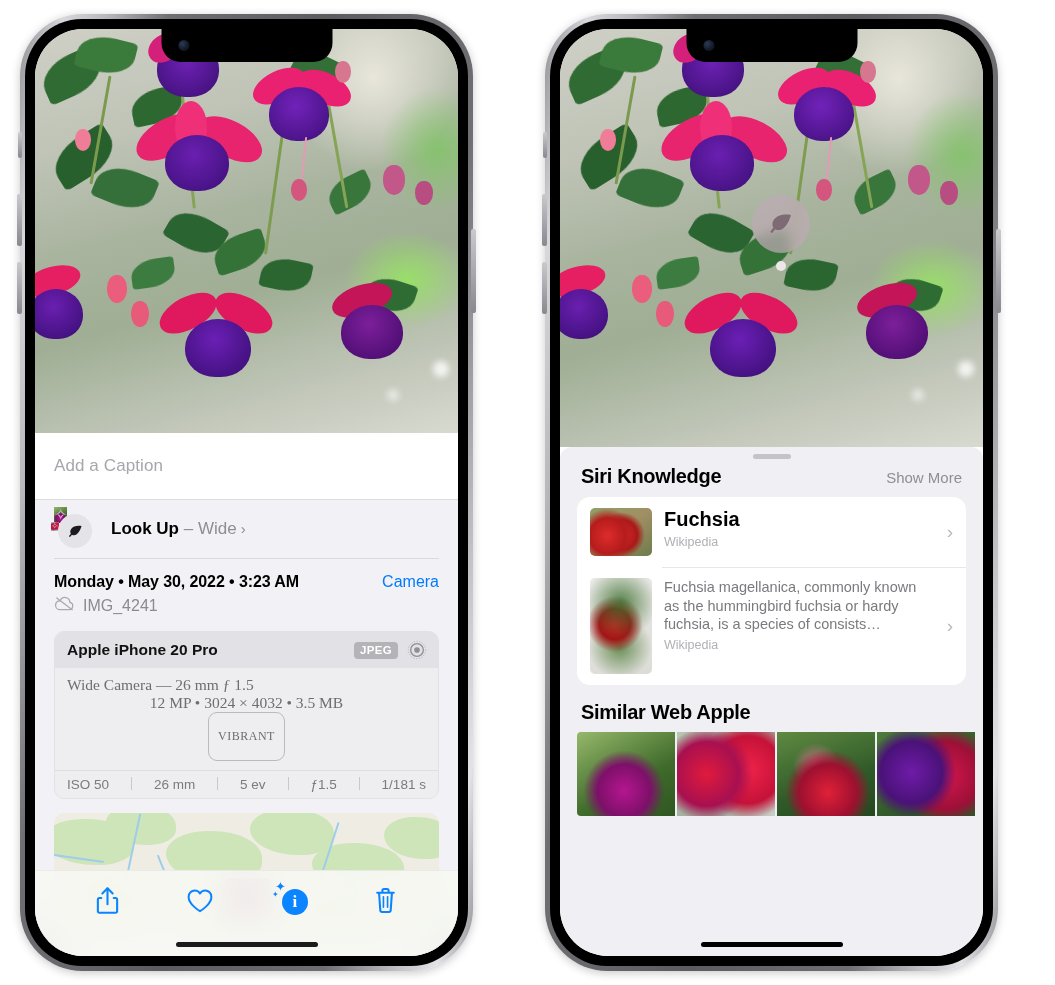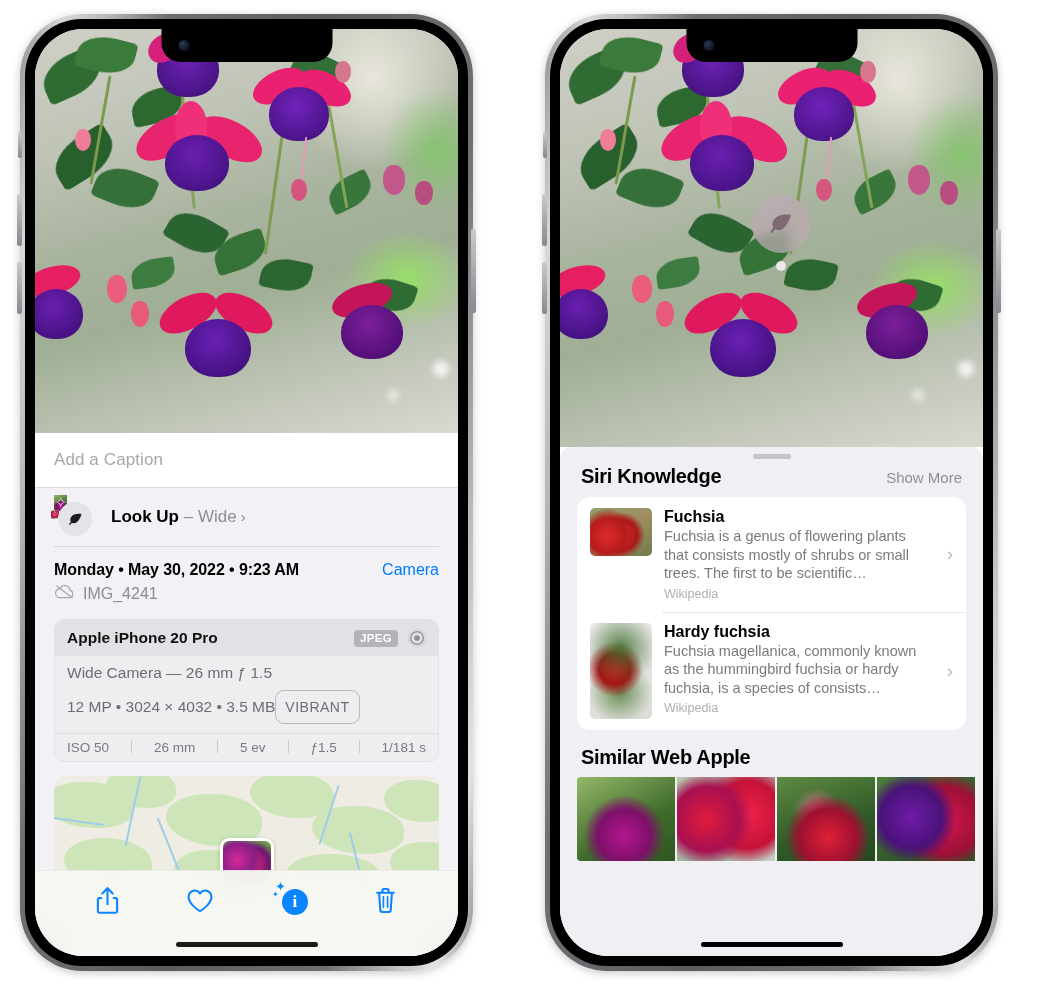--- a/index.html
+++ b/index.html
@@ -66,21 +66,21 @@
   .corolla { position: absolute; border-radius: 50% 50% 46% 46%; }
   .bud { position: absolute; border-radius: 48% 48% 52% 52%; }
   .bokeh { position: absolute; border-radius: 50%; filter: blur(3px); }
 
   
   .info-sheet {
     position: absolute; left: 0; right: 0; top: 404px; bottom: 0;
     background: #f2f2f6; overflow: hidden;
   }
   .caption-row {
-    height: 55px; background: #ffffff; display: flex; align-items: center;
+    height: 67px; background: #ffffff; display: flex; align-items: center;
     padding: 0 19px; border-bottom: 1px solid #dcdce0;
   }
   .caption-row .ph { font-size: 17px; color: #a6a6ac; letter-spacing: .1px; }
 
   .lookup-row {
     height: 58px; display: flex; align-items: center; padding: 0 19px;
     position: relative;
   }
   .lookup-icon-wrap { position: relative; width: 40px; height: 40px; margin-right: 17px; }
   .lookup-circle {
@@ -113,27 +113,27 @@
     display: flex; align-items: center; justify-content: space-between;
     background: #e2e2e6; padding: 8px 11px 8px 12px;
   }
   .cam-model { font-size: 15.5px; font-weight: 700; color: #111; }
   .cam-head-right { display: flex; align-items: center; gap: 9px; }
   .jpeg-badge {
     background: #b3b3b8; color: #fff; font-size: 11.5px; font-weight: 600;
     padding: 2.5px 6px; border-radius: 4px; letter-spacing: .3px;
   }
   .aperture-ic { width: 20px; height: 20px; }
-  .cam-body { padding: 8px 12px 9px 12px; }
+  .cam-body { padding: 8px 12px 9px 12px; font-family: Liberation Serif, serif; }
   .cam-line1 { font-size: 15.5px; color: #6d6d72; }
-  .cam-line2row { display: flex; align-items: center; justify-content: flex-start; margin-top: 8px; }
+  .cam-line2row { display: flex; align-items: center; justify-content: flex-start; margin-top: 0; flex-direction: column; }
   .cam-line2 { font-size: 15.5px; color: #6d6d72; }
   .vibrant {
-    font-size: 14px; color: #6d6d72; border: 1px solid #b9b9be;
-    border-radius: 9px; padding: 8px 9px; letter-spacing: .5px;
+    font-size: 12px; color: #6d6d72; border: 1px solid #b9b9be;
+    border-radius: 9px; padding: 16px 9px; letter-spacing: .5px;
   }
   .exif-row {
     display: flex; align-items: flex-start; border-top: 1px solid #dededf;
     padding: 6px 12px; justify-content: space-between;
   }
   .exif-item { font-size: 13.5px; color: #7a7a7f; }
   .exif-sep { width: 1px; height: 13px; background: #c8c8cd; }
 
   .map-card {
     margin: 14px 19px 0 19px; height: 120px; border-radius: 10px;
@@ -224,21 +224,21 @@
   }
   .k-thumb.t2 {
     height: 96px;
     background:
       radial-gradient(circle at 50% 26%, rgba(60,110,45,.85) 0%, transparent 46%),
       radial-gradient(circle at 40% 48%, #cf2020 0%, #a11616 25%, transparent 45%),
       radial-gradient(circle at 48% 72%, rgba(75,120,50,.8) 0%, transparent 42%),
       linear-gradient(160deg,#e9e9e6 0%, #dcdcd7 100%);
   }
   .k-body { flex: 1; min-width: 0; padding-right: 16px; }
-  .k-title { font-size: 16px; font-weight: 700; color: #000; margin-bottom: 1px; }
+  .k-title { font-size: 20px; font-weight: 700; color: #000; margin-bottom: 1px; }
   .k-desc { font-size: 14.5px; color: #7a7a7f; line-height: 1.28; }
   .k-src { font-size: 12.5px; color: #b0b0b5; margin-top: 4px; }
   .k-chev { align-self: center; color: #b9b9be; font-size: 19px; font-weight: 300; }
 
   .sim-strip { display: flex; gap: 2px; margin-top: 8px; padding-left: 17px; overflow: hidden; }
   .sim-img { flex: 0 0 98px; height: 84px; }
   .sim-img:first-child { border-top-left-radius: 4px; border-bottom-left-radius: 4px; }
   .s1 { background:
       radial-gradient(circle at 48% 70%, #b4168f 0%, #7d1069 34%, transparent 52%),
       radial-gradient(circle at 44% 58%, #f2b9d4 0%, transparent 28%),
@@ -358,21 +358,21 @@
               </div>
             </div>
             <div class="lookup-txt">
               <span>Look Up</span><span class="sub"> – </span><span class="sub">Wide</span><span class="chev-sm">›</span>
             </div>
           </div>
 
           <div class="divider"></div>
 
           <div class="date-row">
-            <span class="date-txt">Monday • May 30, 2022 • 9:23 AM</span>
+            <span class="date-txt">Monday • May 30, 2022 • 3:23 AM</span>
             <span class="adjust">Camera</span>
           </div>
 
           <div class="file-row">
             <span>
               <svg width="21" height="15" viewBox="0 0 24 17" aria-hidden="true">
                 <path d="M6.5 15.5h10.8a4.2 4.2 0 0 0 .8-8.3A5.6 5.6 0 0 0 7.2 5.4a4.6 4.6 0 0 0-.7 10.1z" fill="none" stroke="#a9a9ae" stroke-width="1.5"></path>
                 <line x1="3.2" y1="2.2" x2="20.8" y2="15.6" stroke="#a9a9ae" stroke-width="1.5" stroke-linecap="round"></line>
               </svg>
             </span>
@@ -543,29 +543,27 @@
           <div class="sec-head">
             <span class="sec-title">Siri Knowledge</span>
             <span class="show-more">Show More</span>
           </div>
 
           <div class="k-card">
             <div class="k-row">
               <div class="k-thumb t1"></div>
               <div class="k-body">
                 <div class="k-title">Fuchsia</div>
-                <div class="k-desc">Fuchsia is a genus of flowering plants that consists mostly of shrubs or small trees. The first to be scientific…</div>
                 <div class="k-src">Wikipedia</div>
               </div>
               <span class="k-chev">›</span>
             </div>
             <div class="k-row">
               <div class="k-thumb t2"></div>
               <div class="k-body">
-                <div class="k-title">Hardy fuchsia</div>
                 <div class="k-desc">Fuchsia magellanica, commonly known as the hummingbird fuchsia or hardy fuchsia, is a species of consists…</div>
                 <div class="k-src">Wikipedia</div>
               </div>
               <span class="k-chev">›</span>
             </div>
           </div>
 
           <div class="sec-head" style="padding-top:16px;padding-bottom:0;">
             <span class="sec-title">Similar Web Apple</span>
           </div>

